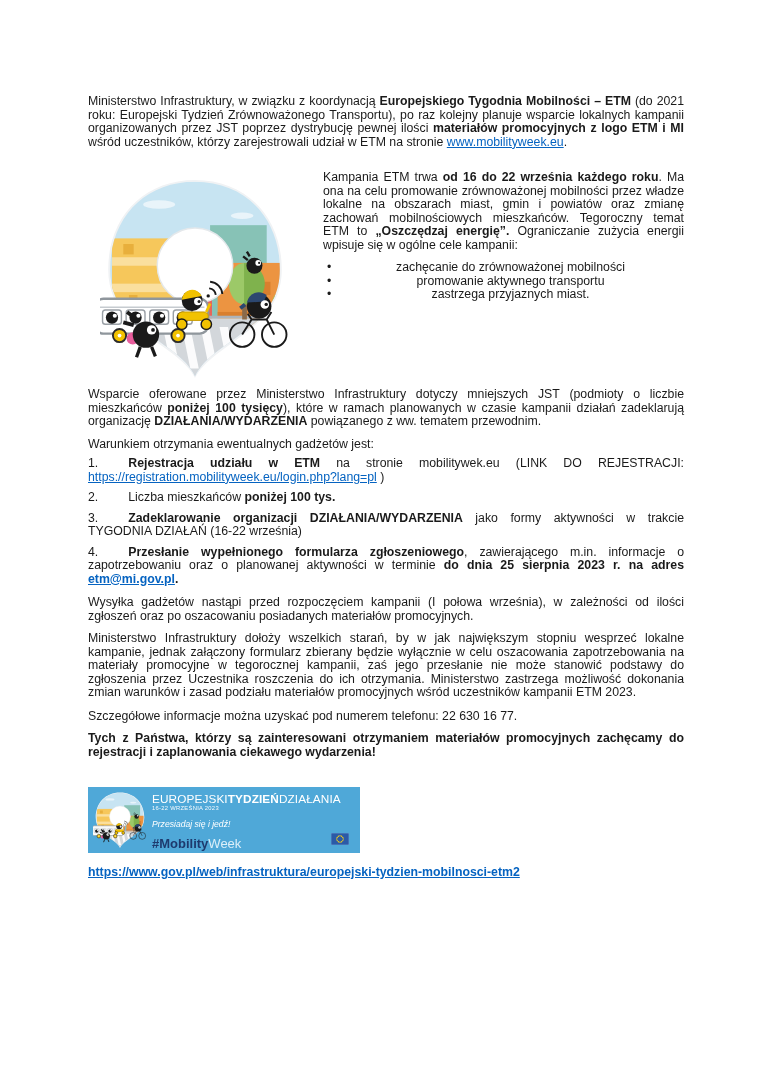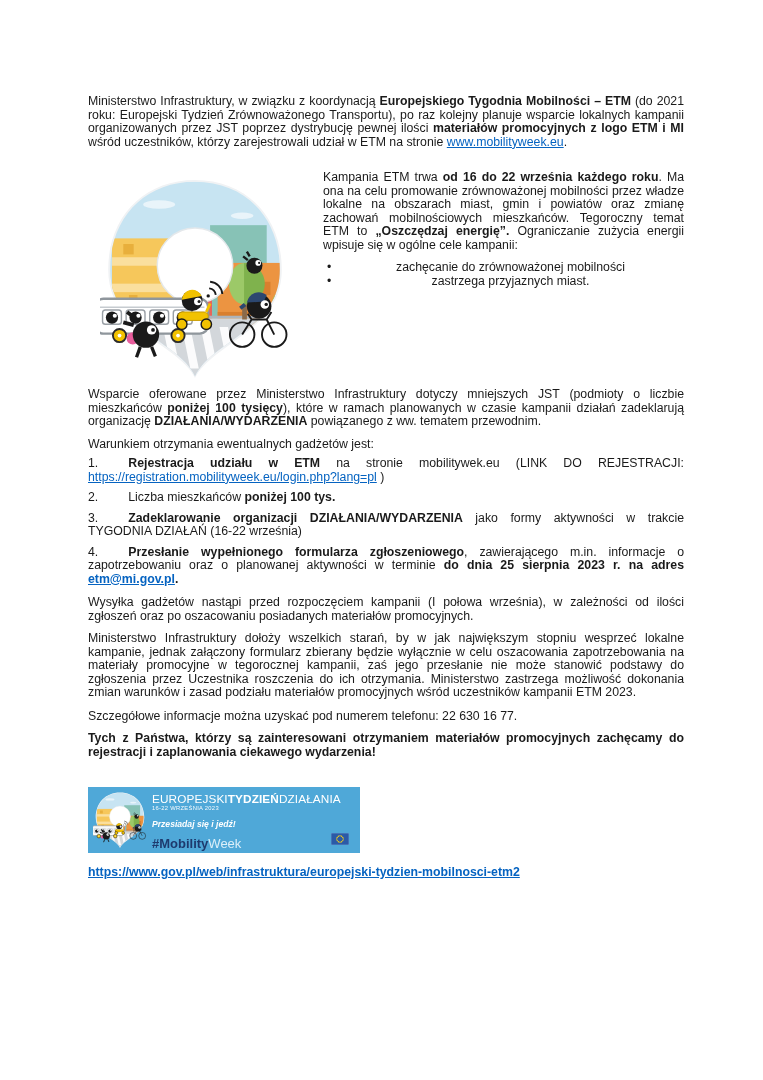--- a/index.html
+++ b/index.html
@@ -34,21 +34,21 @@
   
   .banner{
     position:relative;width:272px;height:66px;
     background:#4FA8D8;color:#ffffff;
     margin-bottom:13px;
   }
   .banner-pin{position:absolute;left:5px;top:5px;width:54px;height:56px;}
   .banner-text{position:absolute;left:64px;top:6px;right:6px;}
   .bt-title{font-size:11.8px;letter-spacing:0.1px;white-space:nowrap;line-height:12px;}
   .bt-dates{font-size:5.8px;letter-spacing:0.3px;line-height:7px;opacity:0.95;}
-  .bt-slogan{font-size:8.6px;font-style:italic;font-weight:bold;margin-top:8px;line-height:9px;}
+  .bt-slogan{font-size:8.6px;font-style:italic;font-weight:normal;margin-top:8px;line-height:9px;}
   .bt-hash{font-size:13px;margin-top:10px;line-height:9px;}
   .hash-b{color:#1E3A6E;font-weight:bold;}
   .hash-l{color:#DCEFF9;}
   .eu-flag{position:absolute;right:11px;bottom:8px;width:18px;height:12px;}
   .more-label{font-weight:bold;margin-bottom:10px;}
   .more-link{font-weight:bold;margin-bottom:0;text-align:left;}
   .hidden-defs{position:absolute;width:0;height:0;overflow:hidden;}
 </style>
 </head>
 <body>
@@ -163,20 +163,21 @@
   <div class="media-row">
     <div class="pin-wrap">
       <svg>
           <use href="#etm-pin"></use>
         </svg>
     </div>
     <div class="side">
       <p><span>Kampania ETM trwa </span><span class="b">od 16 do 22 września każdego roku</span><span>. Ma ona na celu promowanie zrównoważonej mobilności przez władze lokalne na obszarach miast, gmin i powiatów oraz zmianę zachowań mobilnościowych mieszkańców. Tegoroczny temat ETM to </span><span class="b">„Oszczędzaj energię”.</span><span>  Ograniczanie zużycia energii wpisuje się w ogólne cele kampanii:</span></p>
       <ul class="bullets">
           <li>zachęcanie do zrównoważonej mobilności</li>
+          <li>promowanie aktywnego transportu</li>
           <li>zastrzega przyjaznych miast.</li>
         </ul>
     </div>
   </div>
 
   <p><span>Wsparcie oferowane przez Ministerstwo Infrastruktury dotyczy mniejszych JST (podmioty o liczbie mieszkańców </span><span class="b">poniżej 100 tysięcy</span><span>), które w ramach planowanych w czasie kampanii działań zadeklarują organizację </span><span class="b">DZIAŁANIA/WYDARZENIA</span><span> powiązanego z ww. tematem przewodnim.</span></p>
 
   <p class="mb6">Warunkiem otrzymania ewentualnych gadżetów jest:</p>
 
   <p class="mb7"><span>1.</span><span class="tab"></span><span class="b">Rejestracja udziału w ETM</span><span> na stronie mobilitywek.eu (LINK DO REJESTRACJI: </span><a class="lnk">https://registration.mobilityweek.eu/login.php?lang=pl</a><span> )</span></p>

